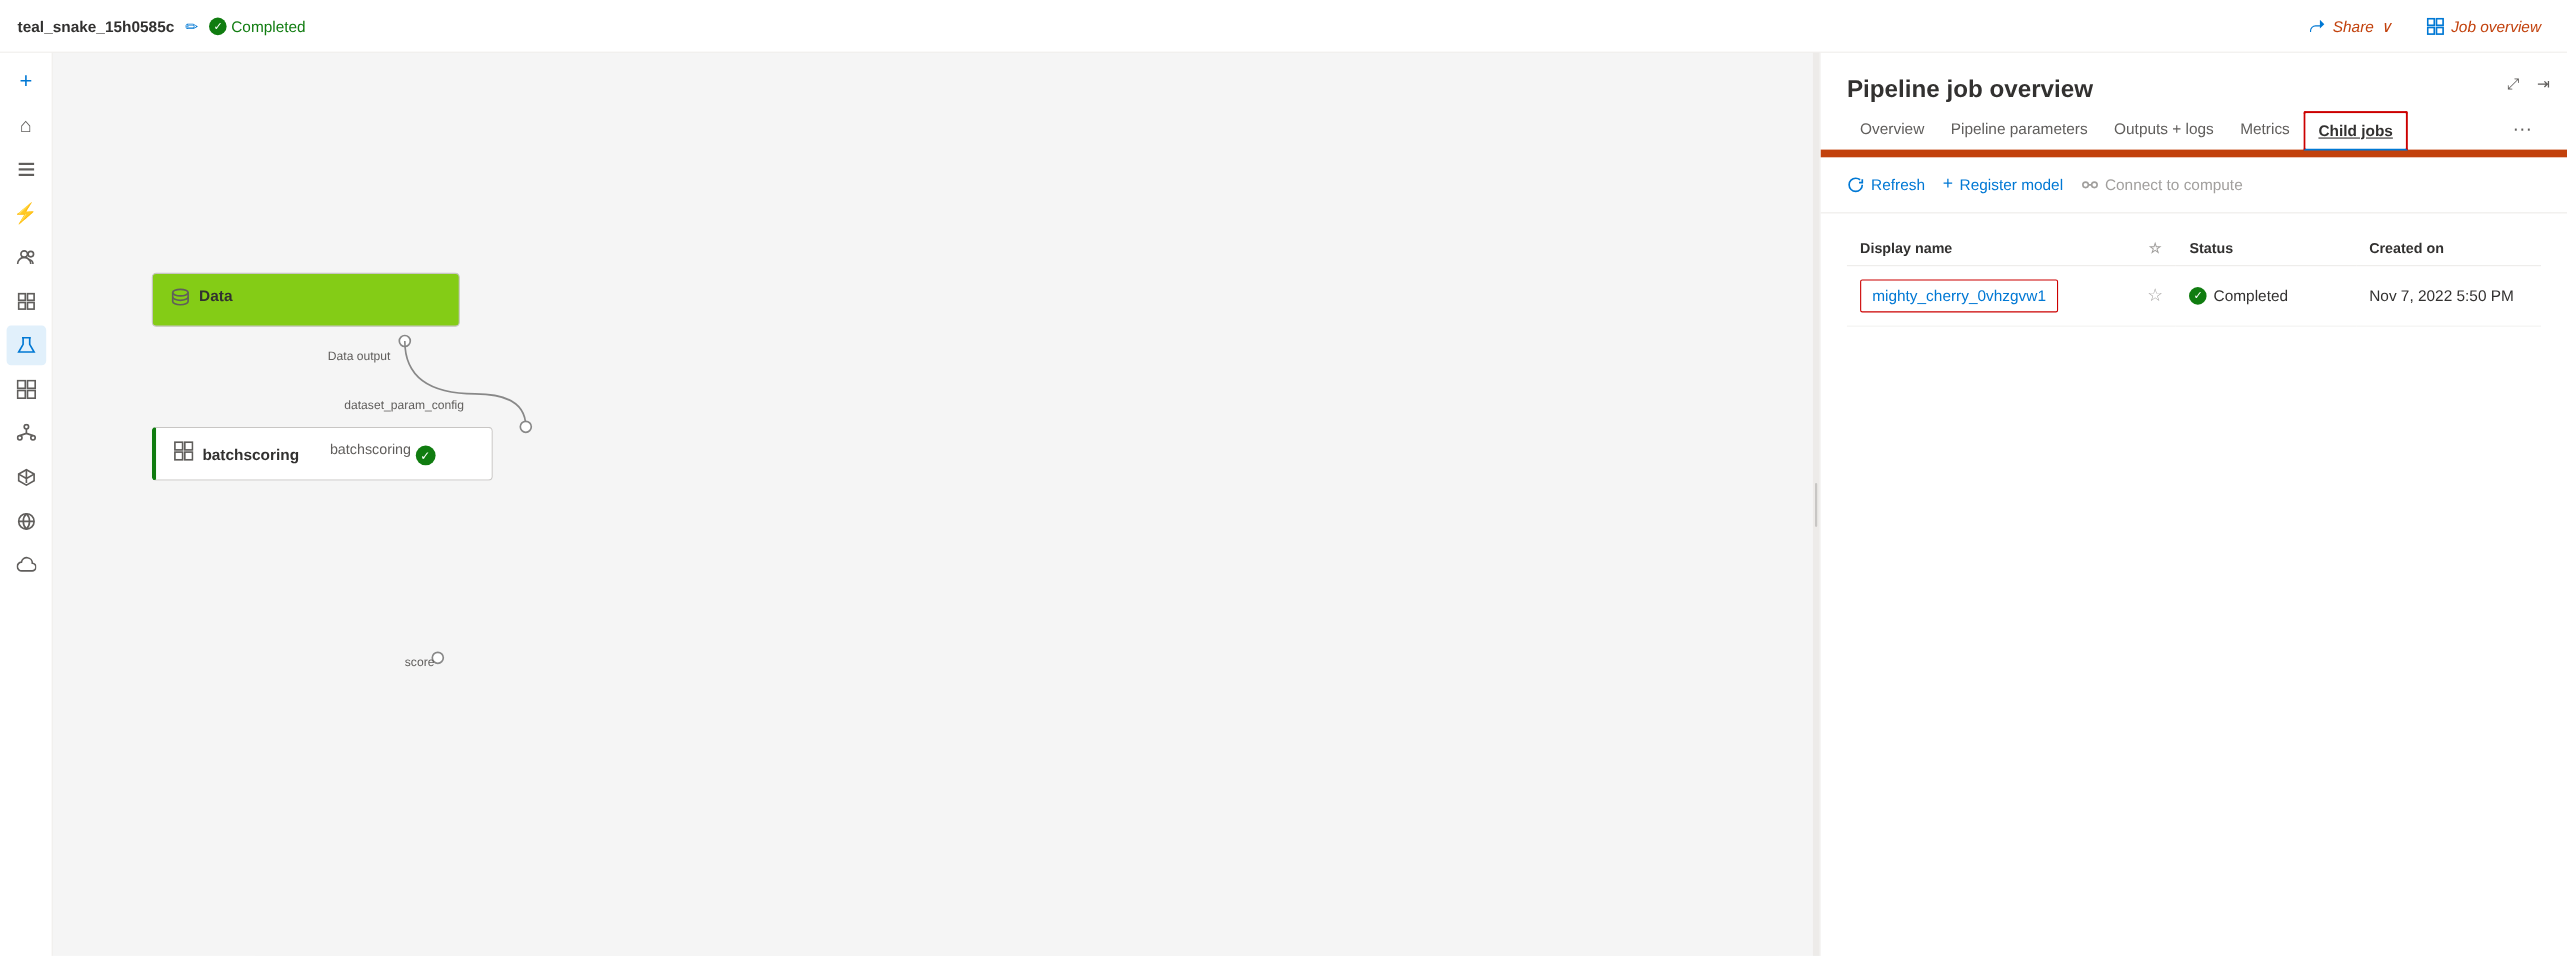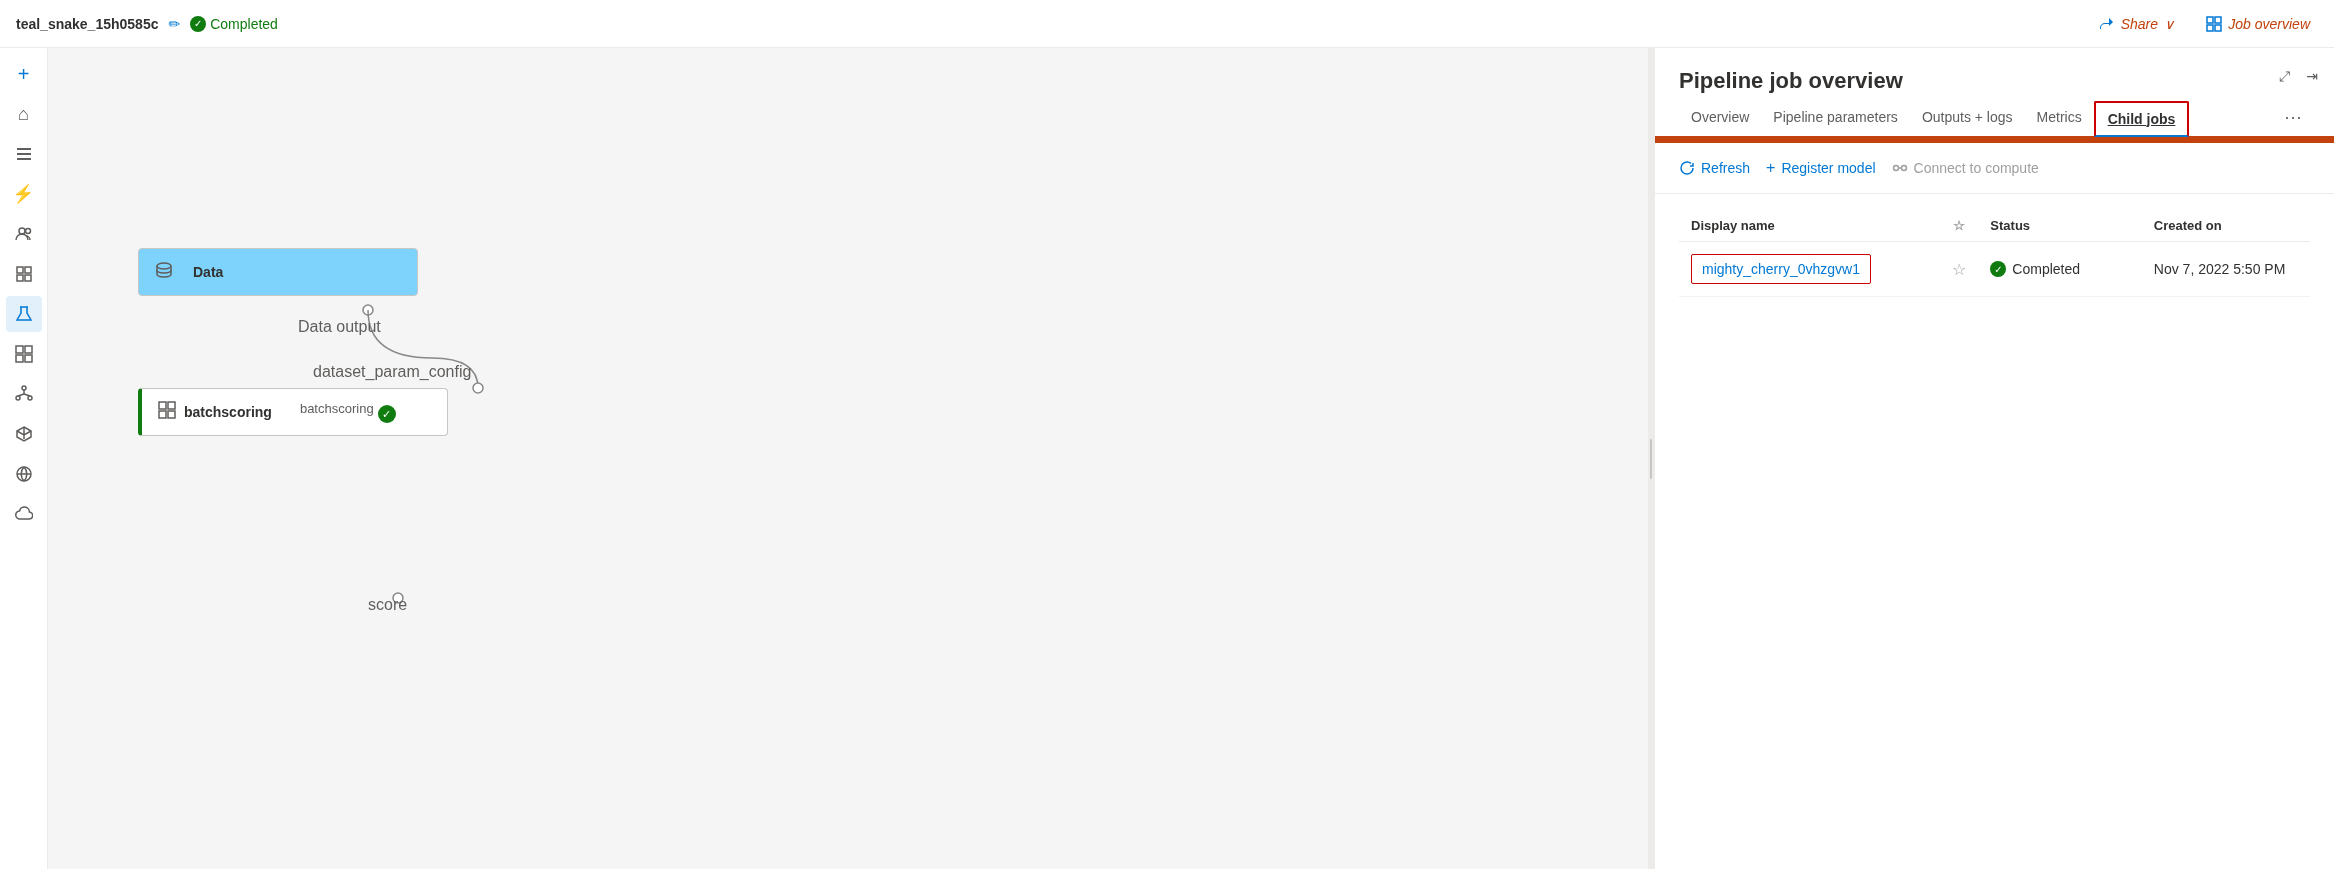--- a/index.html
+++ b/index.html
@@ -98,27 +98,27 @@
       background: #f5f5f5;
       position: relative;
       overflow: hidden;
     }
 
     .node-data {
       position: absolute;
       top: 200px;
       left: 90px;
       width: 280px;
-      background: #7dd3fc;
+      background: #84cc16;
       border: 1px solid #c8c6c4;
       border-radius: 4px;
       padding: 12px 16px;
       display: flex;
-      align-items: center;
-      gap: 20px;
+      align-items: flex-start;
+      gap: 8px;
     }
     .node-data-label {
       font-size: 14px;
       font-weight: 600;
     }
 
     .node-batchscoring {
       position: absolute;
       top: 340px;
       left: 90px;
@@ -162,21 +162,21 @@
     .canvas-svg {
       position: absolute;
       top: 0; left: 0;
       width: 100%;
       height: 100%;
       pointer-events: none;
     }
 
     .port-label {
       position: absolute;
-      font-size: 16px;
+      font-size: 11px;
       color: #605e5c;
     }
 
     
     .panel-divider {
       width: 6px;
       background: #edebe9;
       cursor: col-resize;
       position: relative;
     }

